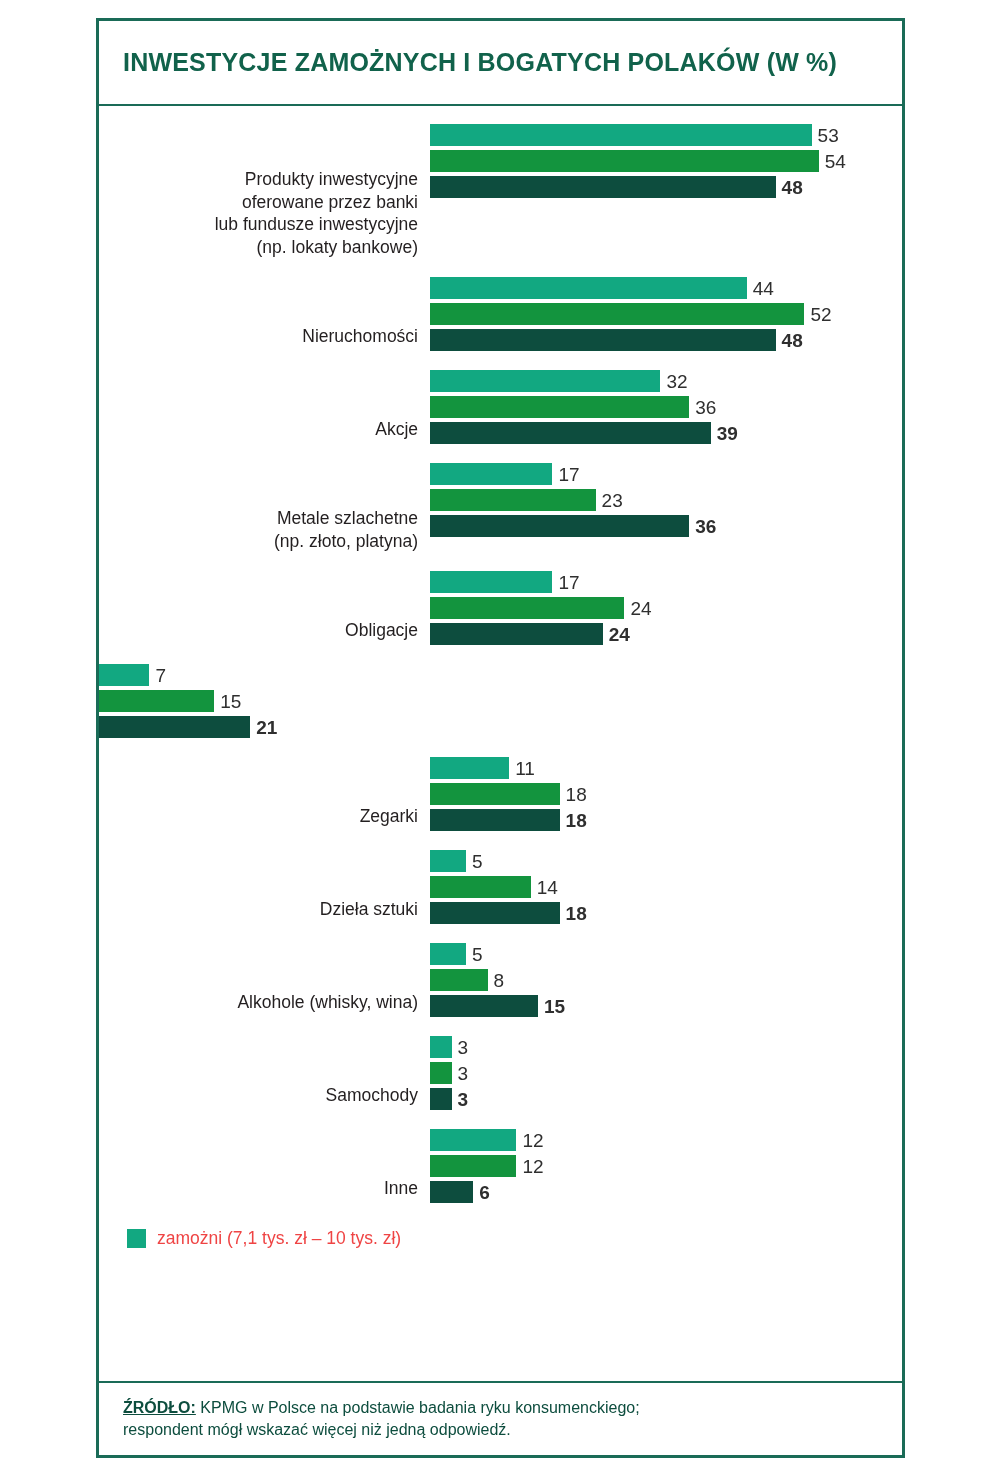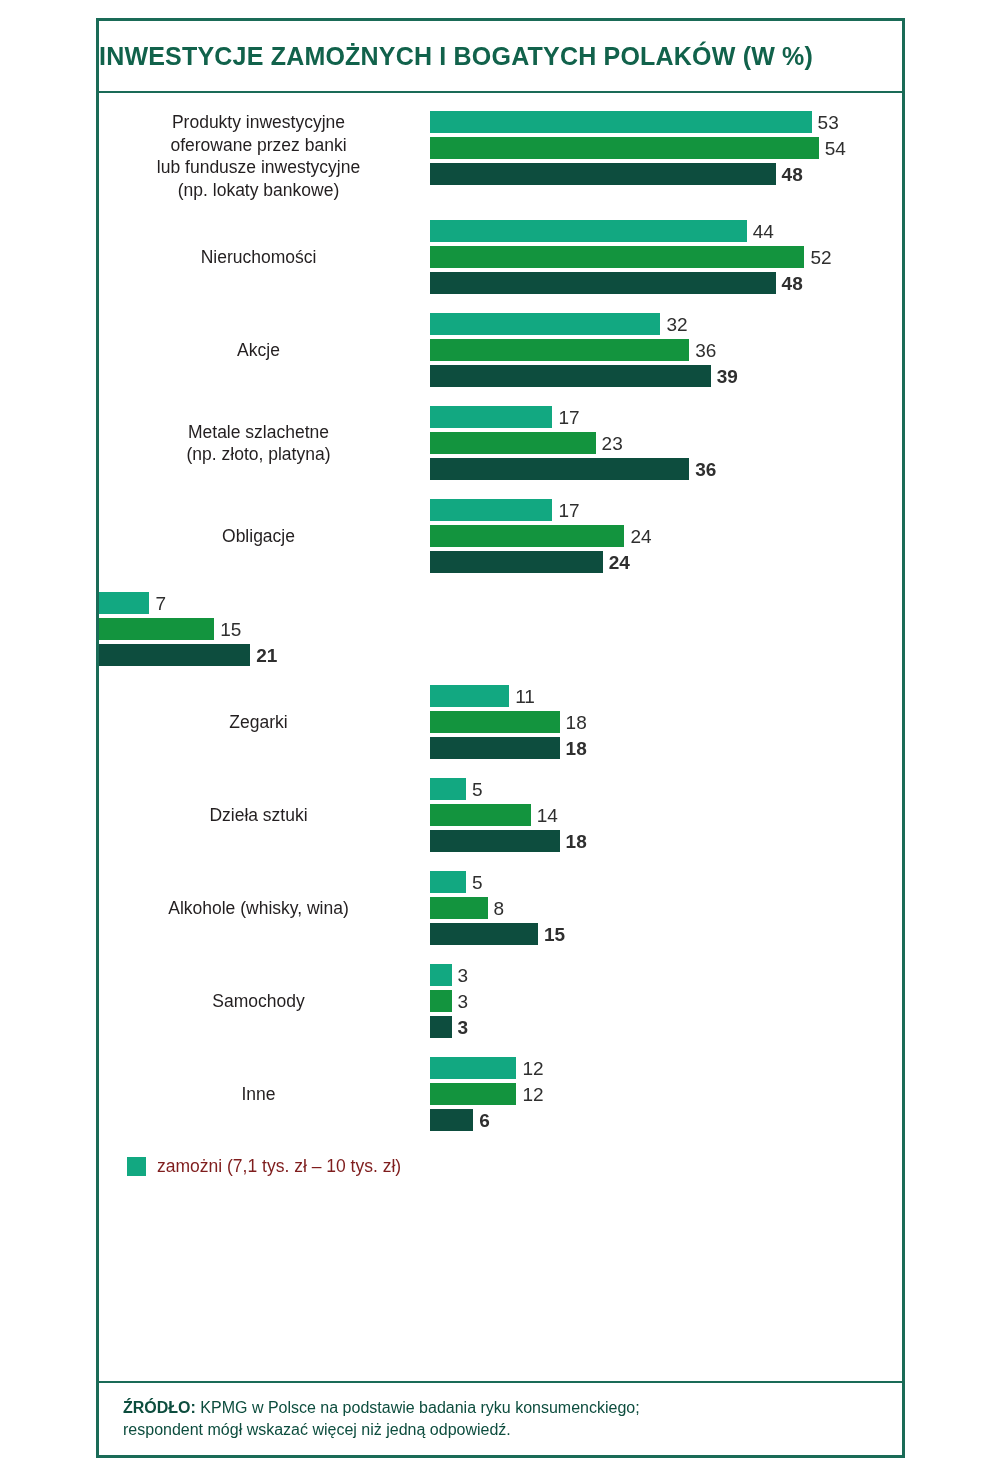--- a/index.html
+++ b/index.html
@@ -24,24 +24,25 @@
     border: 3px solid #1a6b57;
     box-sizing: border-box;
     background: #ffffff;
     display: flex;
     flex-direction: column;
   }
 
   
   .title-bar {
     flex: 0 0 auto;
-    height: 72px;
+    height: 85px;
     border-bottom: 2px solid #1a6b57;
     display: flex;
     align-items: center;
+    padding-left: 24px;
     box-sizing: border-box;
   }
   .title-text {
     color: #11624b;
     font-size: 25px;
     font-weight: bold;
     letter-spacing: 0.2px;
     white-space: nowrap;
   }
 
@@ -56,28 +57,29 @@
   .group {
     position: relative;
     display: flex;
     align-items: flex-start;
     margin-bottom: 19px;
   }
 
   .cat-label {
     width: 331px;
     flex: 0 0 331px;
-    text-align: center;
+    text-align: right;
     padding-right: 12px;
     box-sizing: border-box;
     color: #231f20;
     font-size: 17.5px;
     line-height: 22.5px;
     white-space: pre-line;
     align-self: center;
+    margin-top: 44px;
   }
 
   .bars {
     flex: 1 1 auto;
     position: relative;
   }
 
   .bar-row {
     display: flex;
     align-items: center;
@@ -115,40 +117,41 @@
     width: 19px;
     height: 19px;
     flex: 0 0 19px;
     margin-right: 11px;
   }
   .legend-swatch.s0 { background: #12a881; }
   .legend-swatch.s1 { background: #13943e; }
   .legend-swatch.s2 { background: #0d4d3e; }
   .legend-label {
     font-size: 17.5px;
-    color: #7f1d1d;
+    color: #ef4444;
     white-space: nowrap;
   }
 
   
   .source-bar {
     flex: 0 0 auto;
     border-top: 2px solid #1a6b57;
     padding: 14px 0 14px 24px;
     box-sizing: border-box;
   }
   .source-line {
     font-size: 16px;
     line-height: 22px;
     color: #0d4d3e;
     white-space: nowrap;
   }
   .source-strong {
     font-weight: bold;
     color: #0d4d3e;
+    text-decoration: underline;
   }
 </style>
 </head>
 <body>
 
 <div class="infographic">
 
   <div class="title-bar">
     <div class="title-text">INWESTYCJE ZAMOŻNYCH I BOGATYCH POLAKÓW (W %)</div>
   </div>

